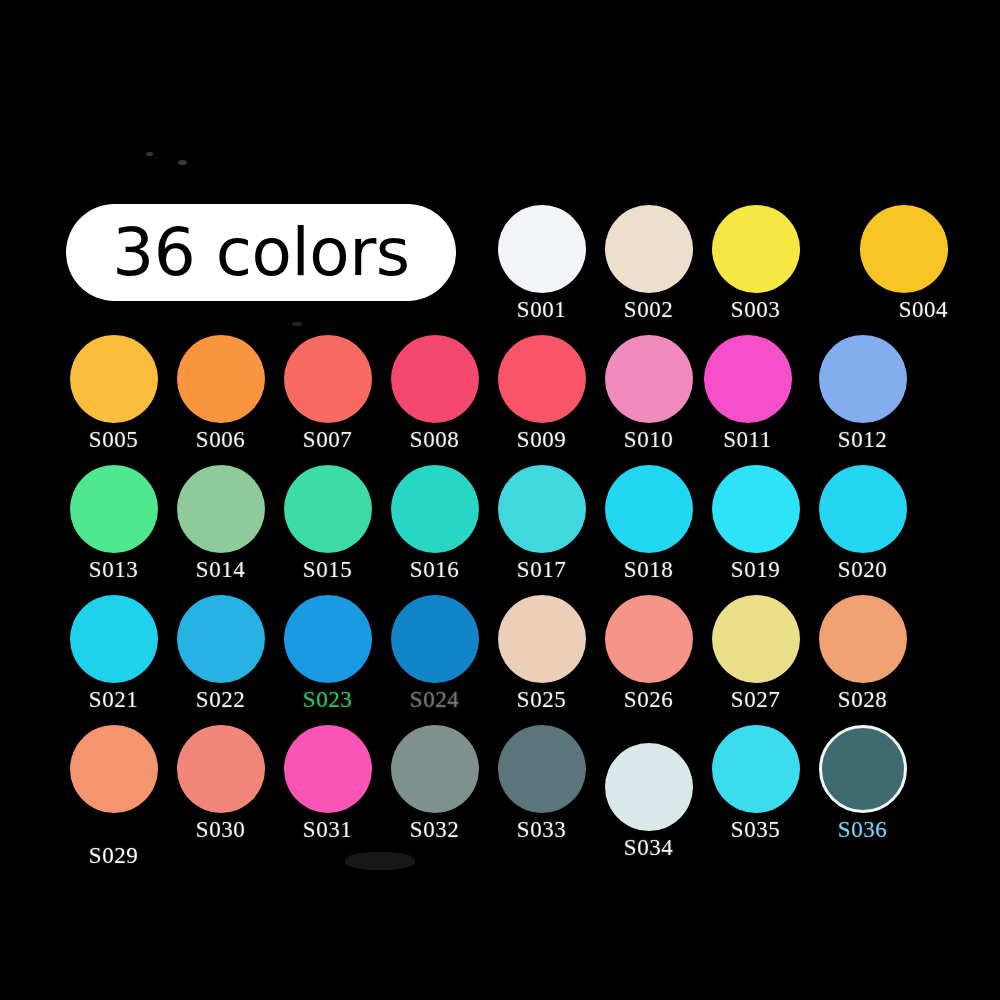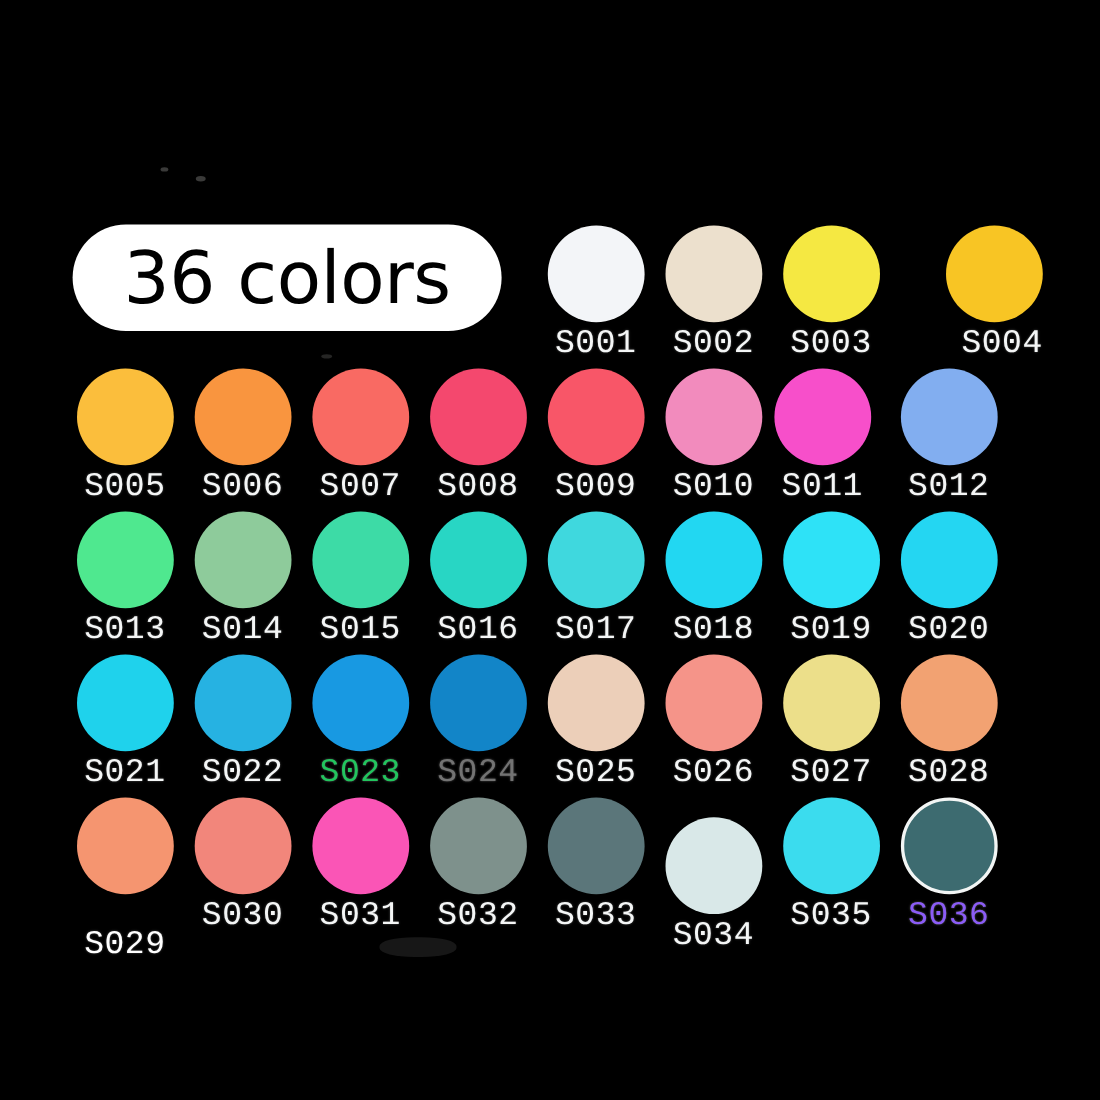--- a/index.html
+++ b/index.html
@@ -55,22 +55,22 @@
     height: 88px;
     border-radius: 50%;
     box-sizing: border-box;
   }
   .swatch-disc.ringed {
     border: 3px solid #f2f5f4;
   }
   .swatch-label {
     margin-top: 5px;
     color: #f4f6f6;
-    font-family: Liberation Mono, monospace;
-    font-size: 30px;
+    font-family: Liberation Serif, serif;
+    font-size: 23px;
     font-weight: 400;
     letter-spacing: 0.5px;
     line-height: 1;
     white-space: nowrap;
     text-shadow: 0 0 2px rgba(255,255,255,0.35);
   }
 
   
   .speck {
     position: absolute;
@@ -235,17 +235,17 @@
       <div class="swatch" style="left: 595px; top: 743px;">
         <div class="swatch-disc" style="background: rgb(217, 232, 232);"></div>
         <div class="swatch-label" style="color: rgb(244, 246, 246);">S034</div>
       </div>
       <div class="swatch" style="left: 702px; top: 725px; text-align: right;">
         <div class="swatch-disc" style="background: rgb(59, 220, 238);"></div>
         <div class="swatch-label" style="color: rgb(244, 246, 246);">S035</div>
       </div>
       <div class="swatch" style="left: 809px; top: 725px;">
         <div class="swatch-disc ringed" style="background: rgb(61, 107, 112);"></div>
-        <div class="swatch-label" style="color: #8b5cf6;">S036</div>
+        <div class="swatch-label" style="color: #7dd3fc;">S036</div>
       </div>
     </div>
 
 </div>
 
 </body></html>

